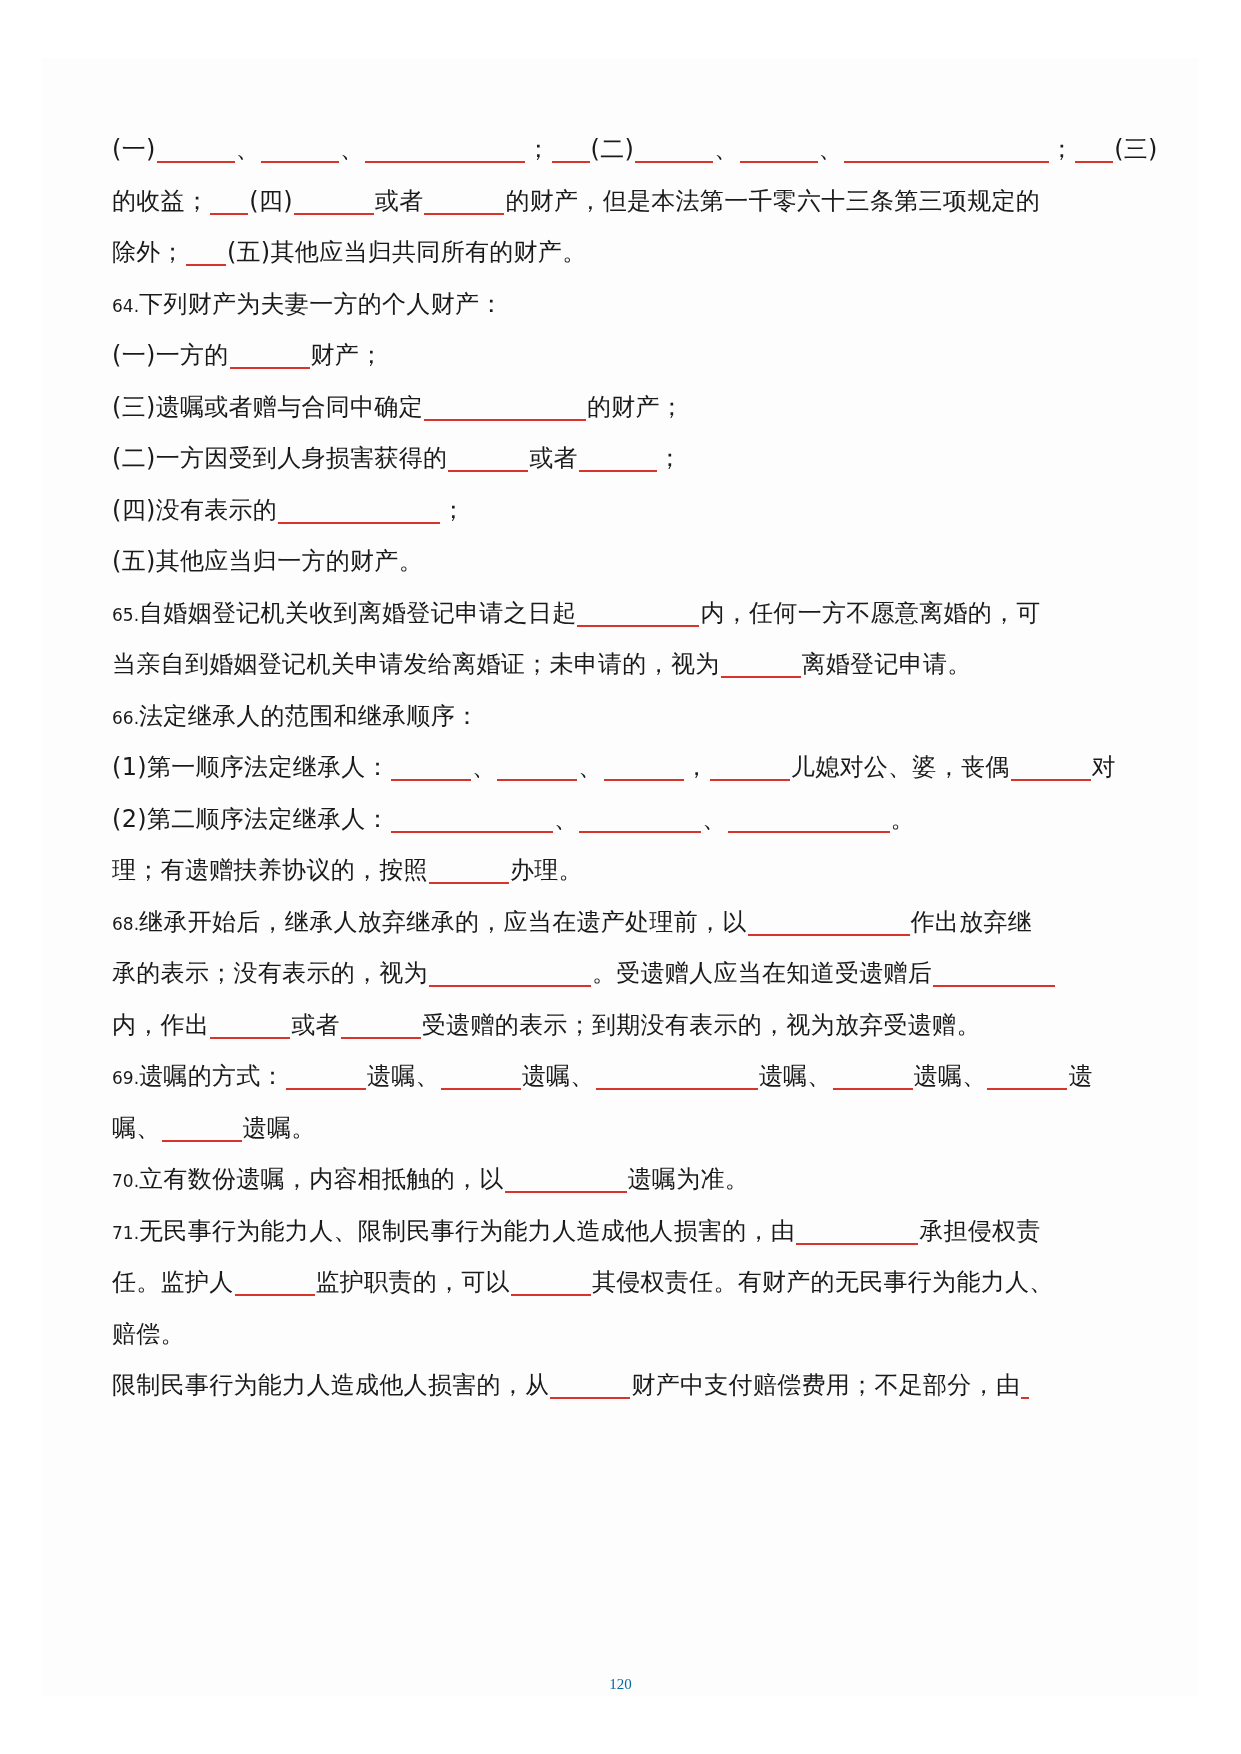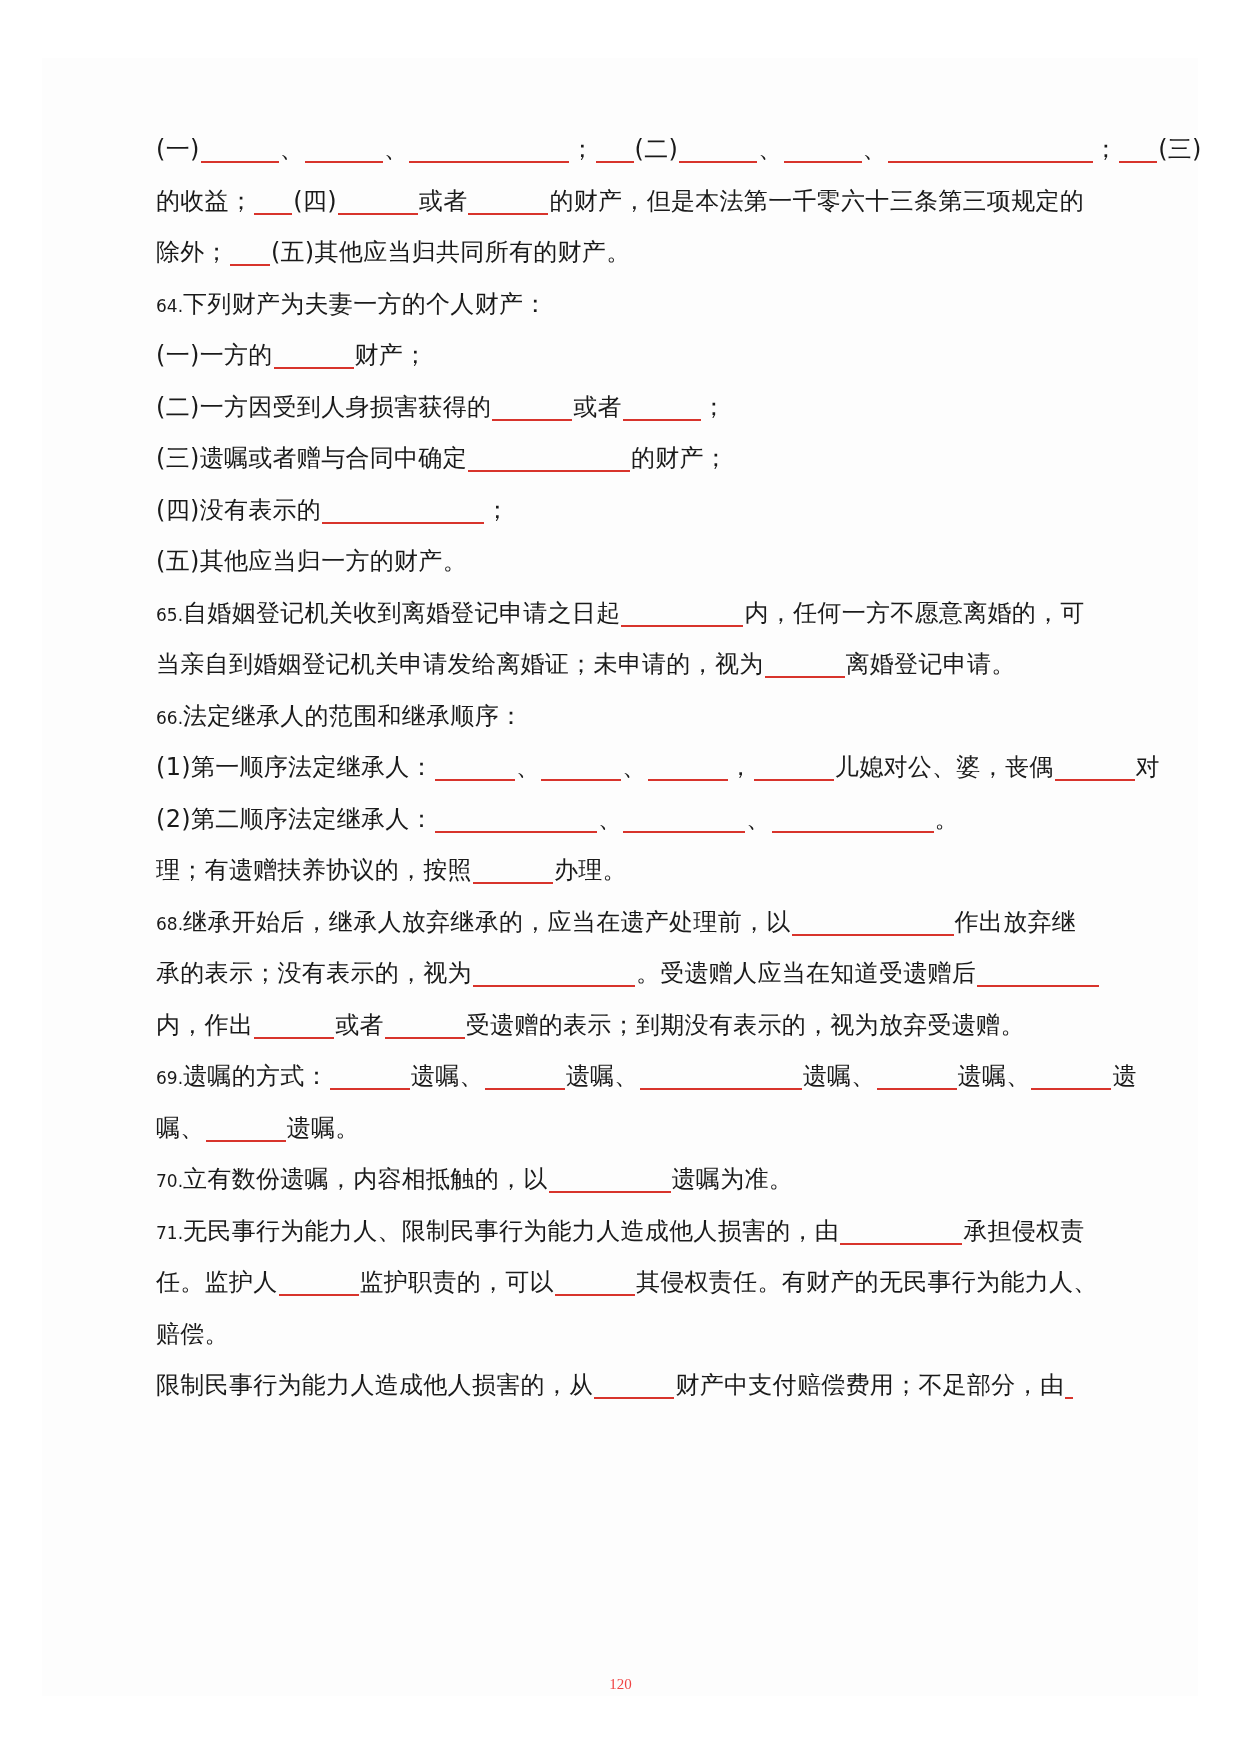--- a/index.html
+++ b/index.html
@@ -11,45 +11,44 @@
   .page {
     position: absolute; left: 42px; top: 58px; width: 1156px; height: 1638px;
     background: #fdfdfd;
   }
   .content {
     position: absolute; left: 112px; top: 124px; width: 1018px;
   }
   .line {
     height: 51.5px; line-height: 51.5px; font-size: 24px; white-space: nowrap;
     letter-spacing: 0.3px;
-    margin-left: 44px;
   }
   .line .num { font-size: 17px; letter-spacing: 0; }
   .blank {
     display: inline-block; height: 2px; background: #d8342c;
     vertical-align: -6px; margin: 0 1px;
   }
   .pagenum {
     position: absolute; left: 0; width: 1241px; top: 1676px; text-align: center;
-    font-family: "Liberation Serif", "DejaVu Serif", serif; font-size: 15px; color: #ef4444;
+    font-family: "Liberation Serif", "DejaVu Serif", serif; font-size: 15px; color: #0369a1;
   }
 </style>
 </head>
 <body>
 
 <div class="page"></div>
 
 <div class="content" id="content">
     <div class="line"><span>(一)</span><span class="blank" style="width: 78px; background: rgb(216, 52, 44);"></span><span>、</span><span class="blank" style="width: 78px; background: rgb(216, 52, 44);"></span><span>、</span><span class="blank" style="width: 160px; background: rgb(216, 52, 44);"></span><span>；</span><span class="blank" style="width: 38px; background: rgb(216, 52, 44);"></span><span>(二)</span><span class="blank" style="width: 78px; background: rgb(216, 52, 44);"></span><span>、</span><span class="blank" style="width: 78px; background: rgb(216, 52, 44);"></span><span>、</span><span class="blank" style="width: 205px; background: rgb(216, 52, 44);"></span><span>；</span><span class="blank" style="width: 38px; background: rgb(216, 52, 44);"></span><span>(三)</span></div>
     <div class="line"><span>的收益；</span><span class="blank" style="width: 38px; background: rgb(216, 52, 44);"></span><span>(四)</span><span class="blank" style="width: 80px; background: rgb(216, 52, 44);"></span><span>或者</span><span class="blank" style="width: 80px; background: rgb(216, 52, 44);"></span><span>的财产，但是本法第一千零六十三条第三项规定的</span></div>
     <div class="line"><span>除外；</span><span class="blank" style="width: 40px; background: rgb(216, 52, 44);"></span><span>(五)其他应当归共同所有的财产。</span></div>
     <div class="line"><span class="num">64.</span><span>下列财产为夫妻一方的个人财产：</span></div>
     <div class="line"><span>(一)一方的</span><span class="blank" style="width: 80px; background: rgb(216, 52, 44);"></span><span>财产；</span></div>
+    <div class="line"><span>(三)遗嘱或者赠与合同中确定</span><span class="blank" style="width: 162px; background: rgb(216, 52, 44);"></span><span>的财产；</span></div>
     <div class="line"><span>(二)一方因受到人身损害获得的</span><span class="blank" style="width: 80px; background: rgb(216, 52, 44);"></span><span>或者</span><span class="blank" style="width: 78px; background: rgb(216, 52, 44);"></span><span>；</span></div>
-    <div class="line"><span>(三)遗嘱或者赠与合同中确定</span><span class="blank" style="width: 162px; background: rgb(216, 52, 44);"></span><span>的财产；</span></div>
     <div class="line"><span>(四)没有表示的</span><span class="blank" style="width: 162px; background: rgb(216, 52, 44);"></span><span>；</span></div>
     <div class="line"><span>(五)其他应当归一方的财产。</span></div>
     <div class="line"><span class="num">65.</span><span>自婚姻登记机关收到离婚登记申请之日起</span><span class="blank" style="width: 122px; background: rgb(216, 52, 44);"></span><span>内，任何一方不愿意离婚的，可</span></div>
     <div class="line"><span>当亲自到婚姻登记机关申请发给离婚证；未申请的，视为</span><span class="blank" style="width: 80px; background: rgb(216, 52, 44);"></span><span>离婚登记申请。</span></div>
     <div class="line"><span class="num">66.</span><span>法定继承人的范围和继承顺序：</span></div>
     <div class="line"><span>(1)第一顺序法定继承人：</span><span class="blank" style="width: 80px; background: rgb(216, 52, 44);"></span><span>、</span><span class="blank" style="width: 80px; background: rgb(216, 52, 44);"></span><span>、</span><span class="blank" style="width: 80px; background: rgb(216, 52, 44);"></span><span>，</span><span class="blank" style="width: 80px; background: rgb(216, 52, 44);"></span><span>儿媳对公、婆，丧偶</span><span class="blank" style="width: 80px; background: rgb(216, 52, 44);"></span><span>对</span></div>
     <div class="line"><span>(2)第二顺序法定继承人：</span><span class="blank" style="width: 162px; background: rgb(216, 52, 44);"></span><span>、</span><span class="blank" style="width: 122px; background: rgb(216, 52, 44);"></span><span>、</span><span class="blank" style="width: 162px; background: rgb(216, 52, 44);"></span><span>。</span></div>
     <div class="line"><span>理；有遗赠扶养协议的，按照</span><span class="blank" style="width: 80px; background: rgb(216, 52, 44);"></span><span>办理。</span></div>
     <div class="line"><span class="num">68.</span><span>继承开始后，继承人放弃继承的，应当在遗产处理前，以</span><span class="blank" style="width: 162px; background: rgb(216, 52, 44);"></span><span>作出放弃继</span></div>
     <div class="line"><span>承的表示；没有表示的，视为</span><span class="blank" style="width: 162px; background: rgb(216, 52, 44);"></span><span>。受遗赠人应当在知道受遗赠后</span><span class="blank" style="width: 122px; background: rgb(216, 52, 44);"></span></div>

